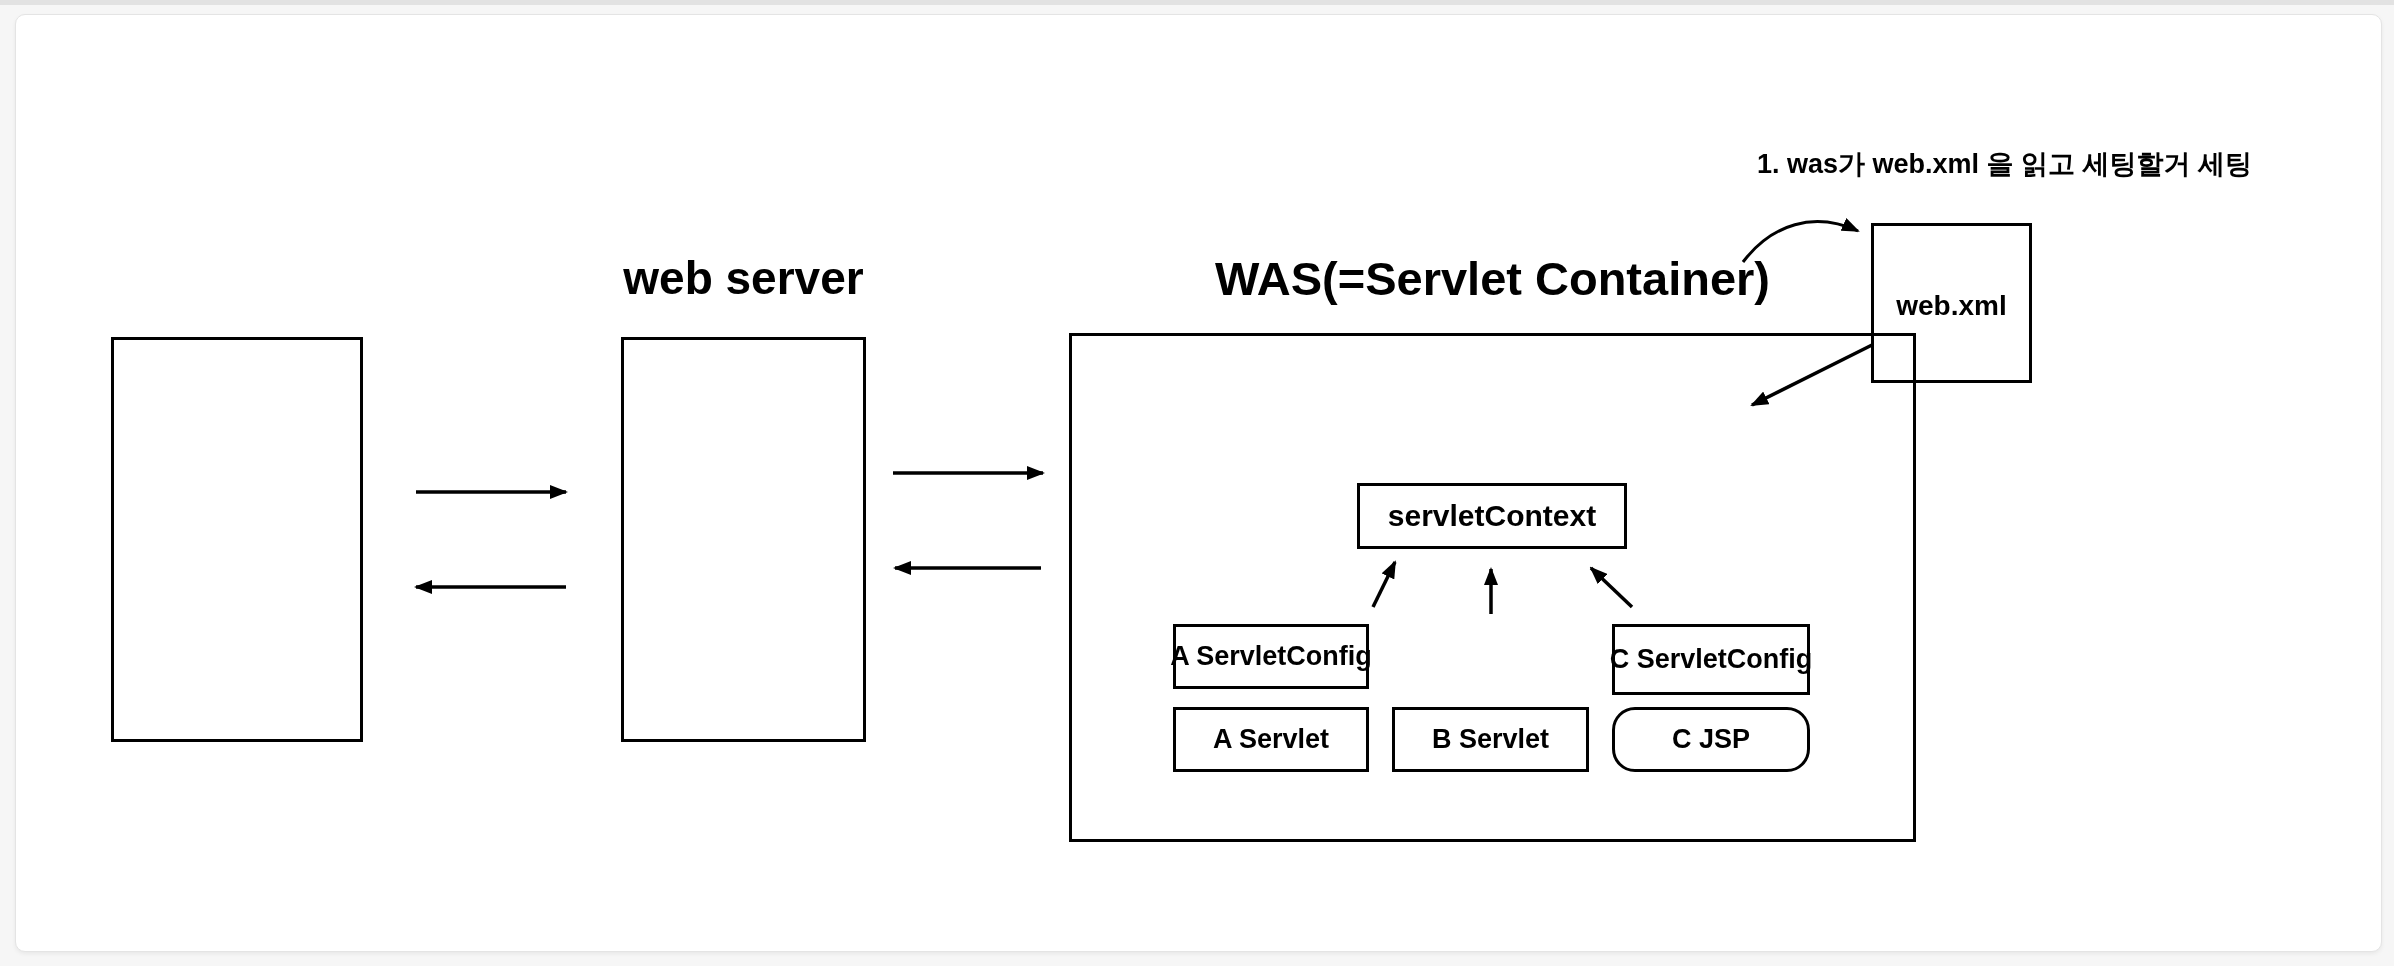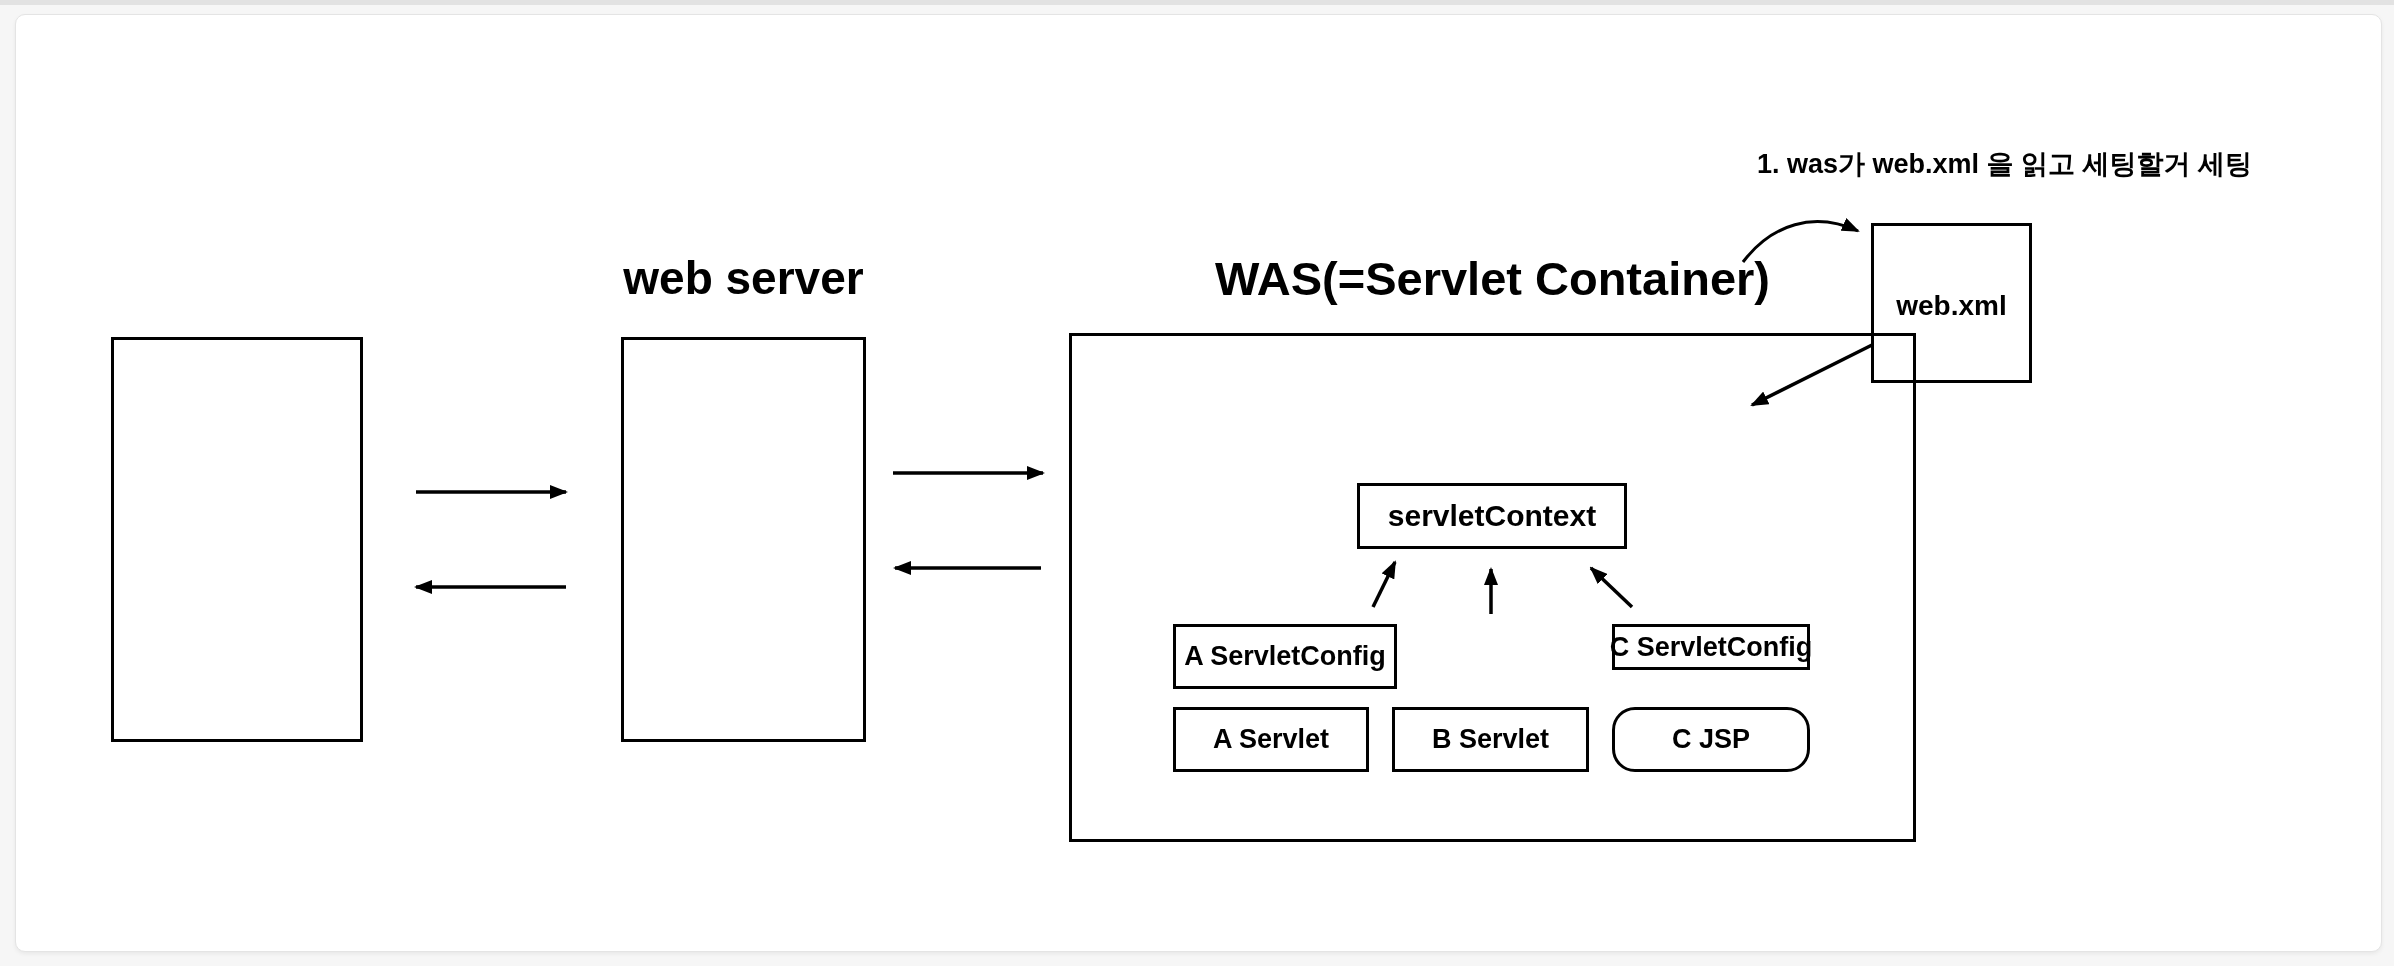--- a/index.html
+++ b/index.html
@@ -92,24 +92,24 @@
   <div class="box" style="left:1069px; top:333px; width:847px; height:509px;"></div>
 
   <div class="box" style="left:1871px; top:223px; width:161px; height:160px;">
     <span class="small-box-label" style="font-size:28px; margin-top:6px;">web.xml</span>
   </div>
 
   <div class="box" style="left:1357px; top:483px; width:270px; height:66px;text-align:center;">
     <span class="mid-box-label">servletContext</span>
   </div>
 
-  <div class="box" style="left:1173px; top:624px; width:224px; height:65px;">
+  <div class="box" style="left:1173px; top:624px; width:196px; height:65px;">
     <span class="small-box-label">A ServletConfig</span>
   </div>
-  <div class="box" style="left:1612px; top:624px; width:198px; height:46px;">
+  <div class="box" style="left:1612px; top:624px; width:198px; height:71px;">
     <span class="small-box-label">C ServletConfig</span>
   </div>
 
   <div class="box" style="left:1173px; top:707px; width:196px; height:65px;">
     <span class="small-box-label">A Servlet</span>
   </div>
   <div class="box" style="left:1392px; top:707px; width:197px; height:65px;">
     <span class="small-box-label">B Servlet</span>
   </div>
   <div class="box" style="left:1612px; top:707px; width:198px; height:65px;border-radius:23px;">

